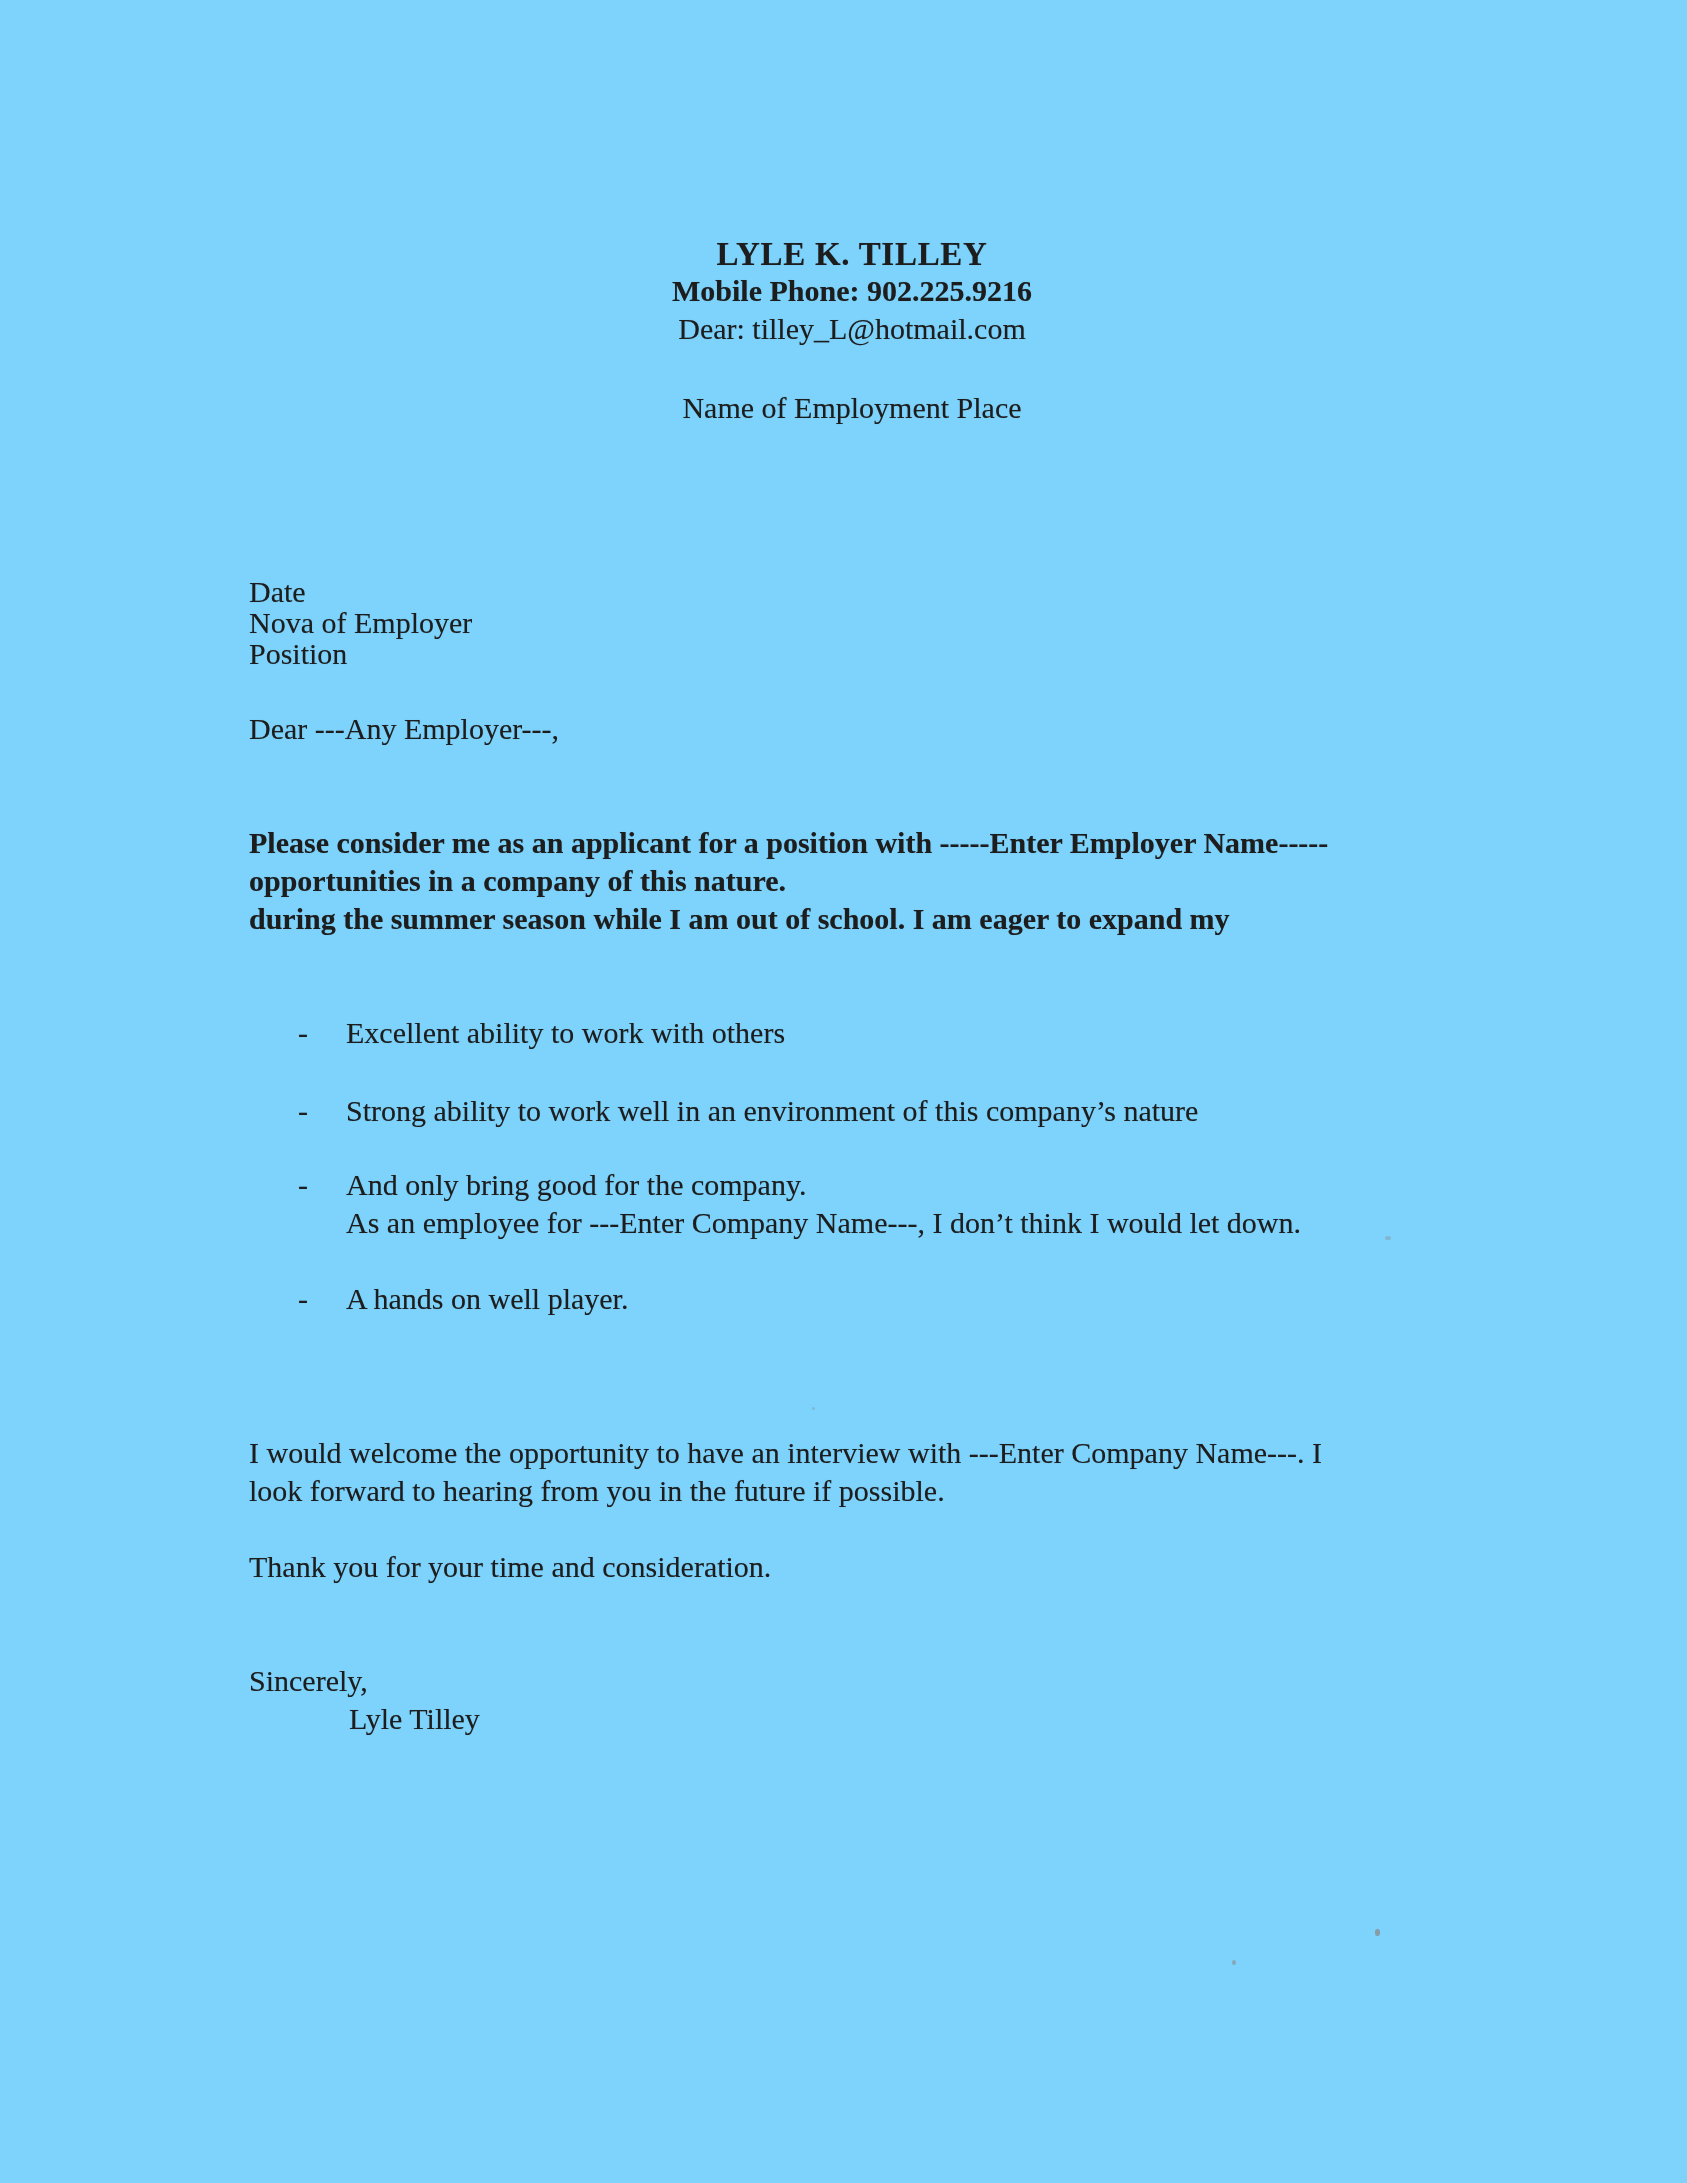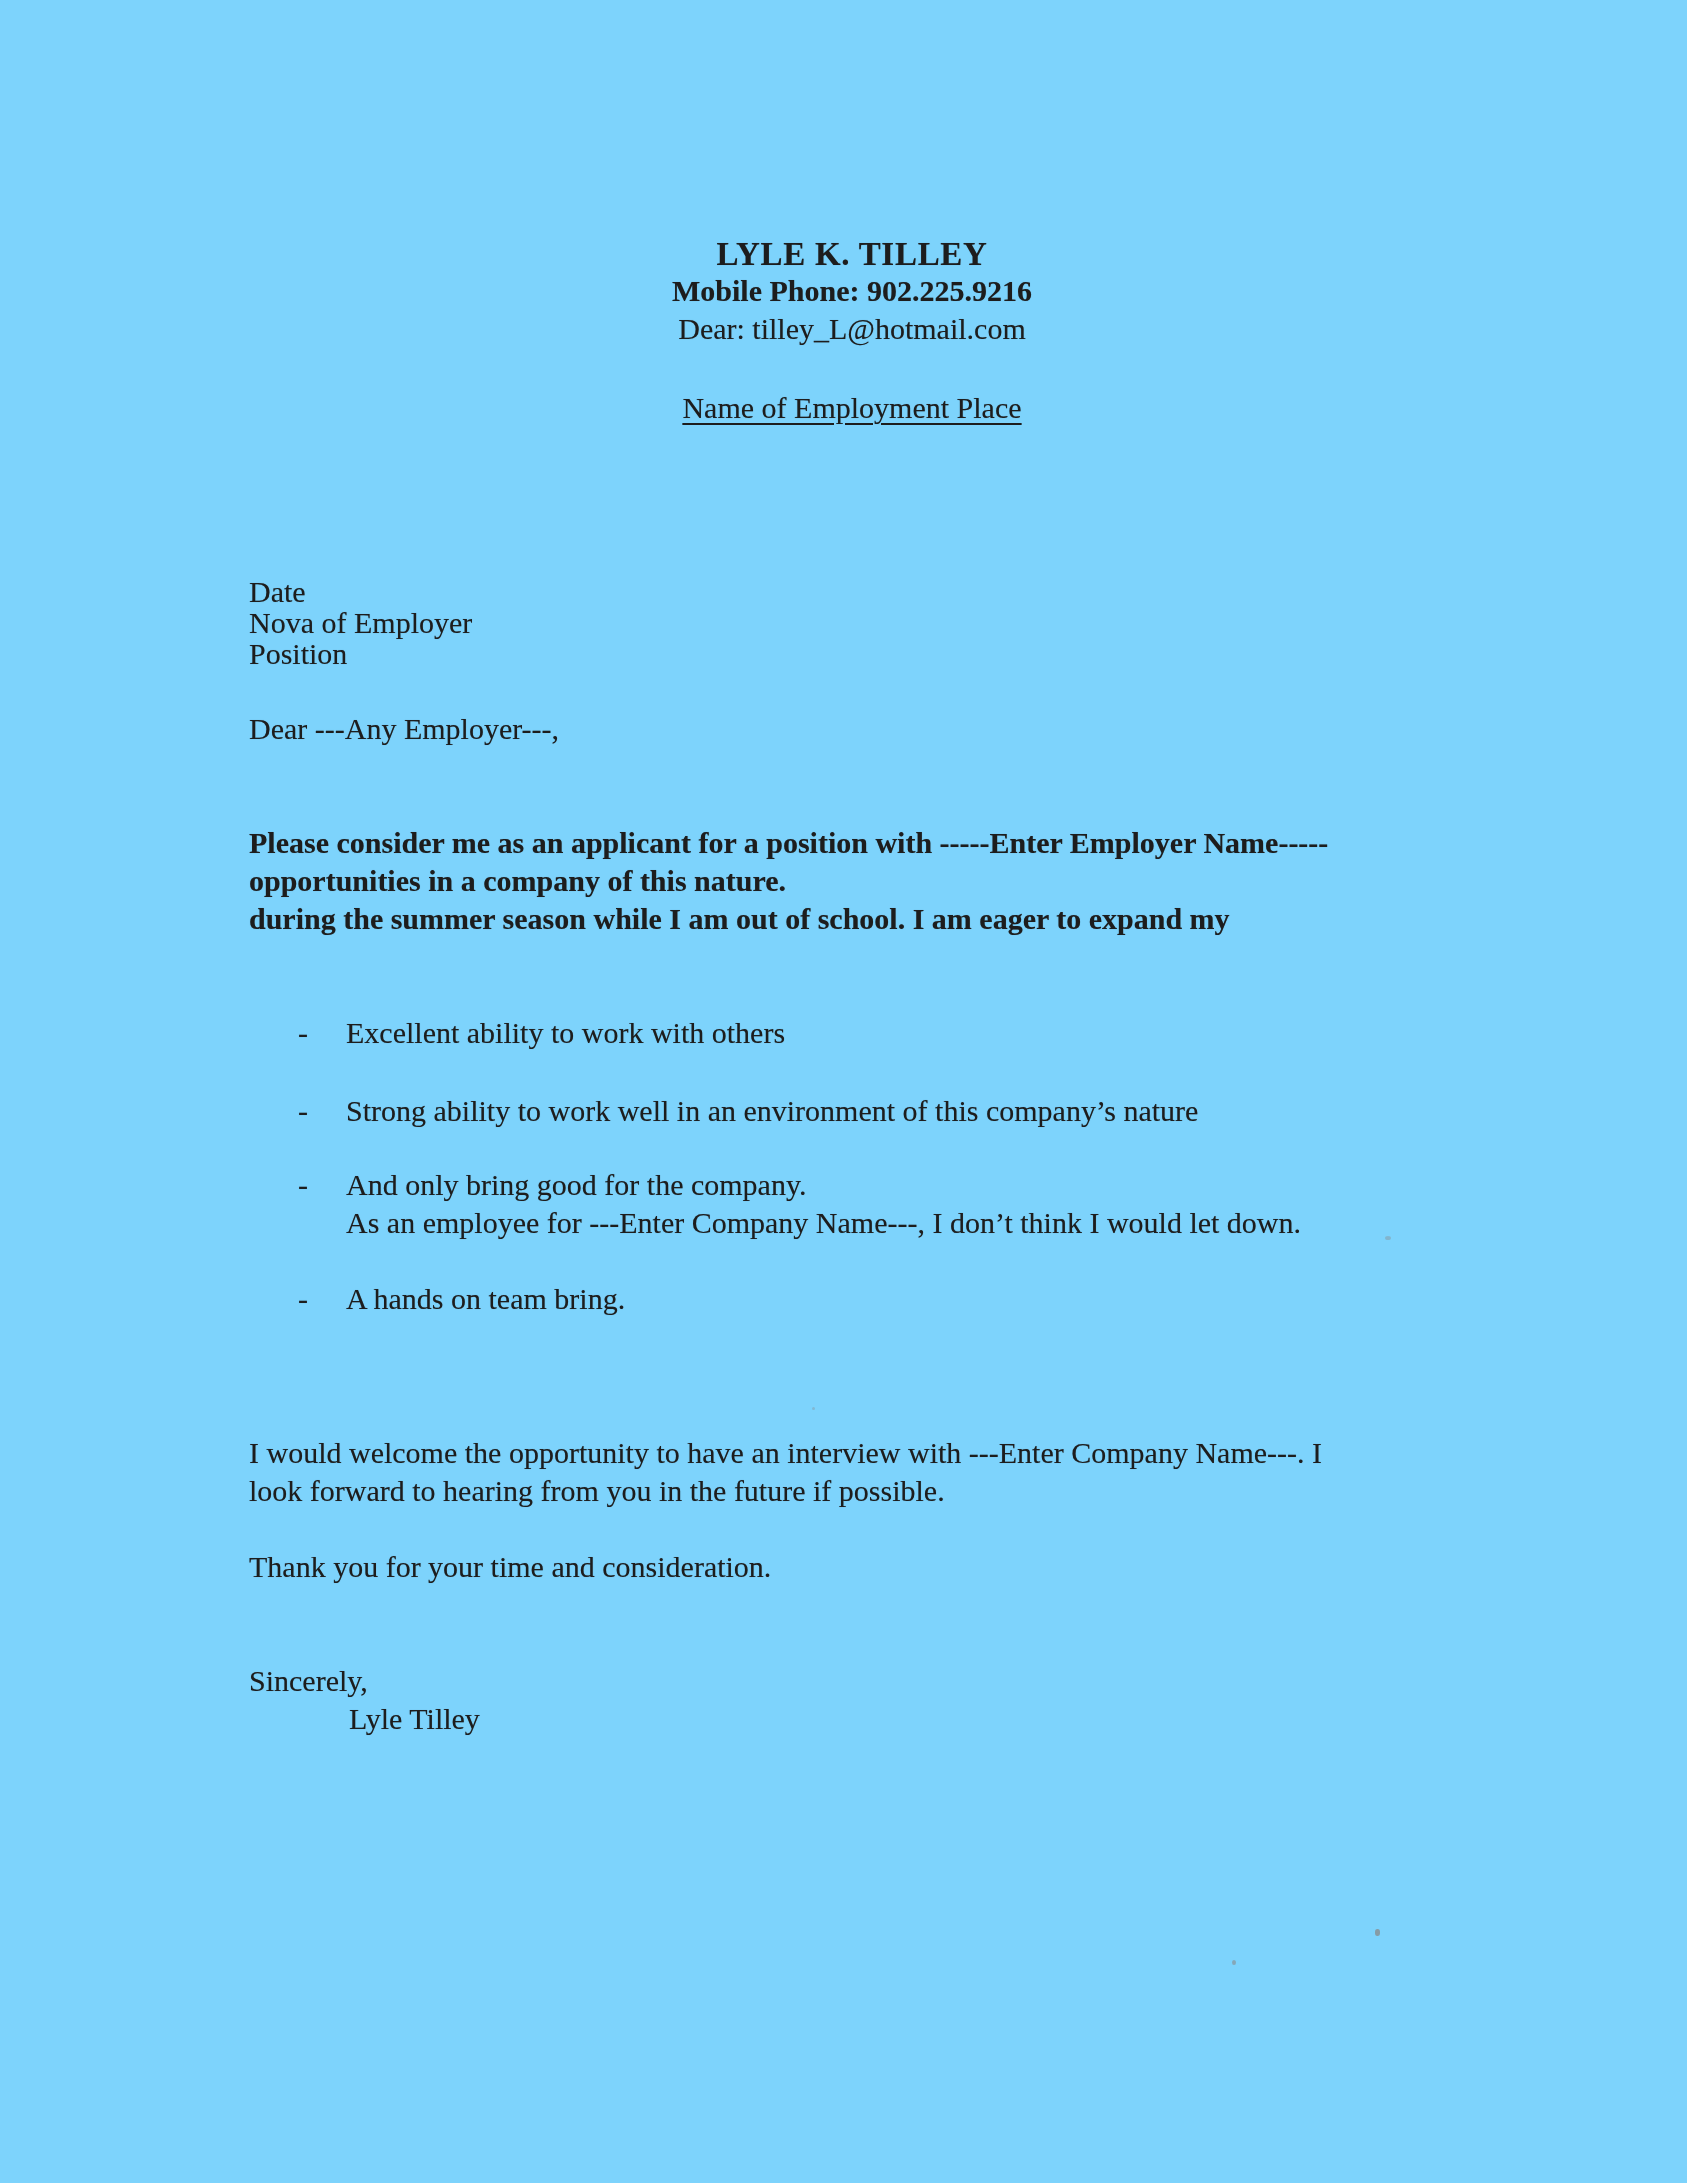--- a/index.html
+++ b/index.html
@@ -30,21 +30,20 @@
     width: 1670px;
     text-align: center;
   }
   .hdr-name   { font-size: 33px; font-weight: bold; line-height: 36px; letter-spacing: 0.7px; }
   .hdr-line   { font-size: 30px; line-height: 38px; }
   .hdr-bold   { font-weight: bold; }
   .employment {
     font-size: 30px;
     line-height: 38px;
     margin-top: 41px;
-    text-decoration: underline;
     text-underline-offset: 4.6px;
     text-decoration-thickness: 2px;
   }
 
   
   .recipient { top: 576px; line-height: 31px; }
 
   .salutation { top: 710px; line-height: 38px; }
 
   .para { line-height: 38px; }
@@ -123,21 +122,21 @@
     <span class="marker">-</span>
     <span class="bullet-lines">
       <span class="line">And only bring good for the company.</span>
       <span class="line">As an employee for ---Enter Company Name---, I don’t think I would let down.</span>
     </span>
   </div>
 
   <div class="block bullet b4">
     <span class="marker">-</span>
     <span class="bullet-lines">
-      <span class="line">A hands on team bring.</span>
+      <span class="line">A hands on well player.</span>
     </span>
   </div>
 
   <div class="block para p2">
     <span class="line">I would welcome the opportunity to have an interview with ---Enter Company Name---. I</span>
     <span class="line">look forward to hearing from you in the future if possible.</span>
   </div>
 
   <div class="block closing">
     <span class="line">Sincerely,</span>

